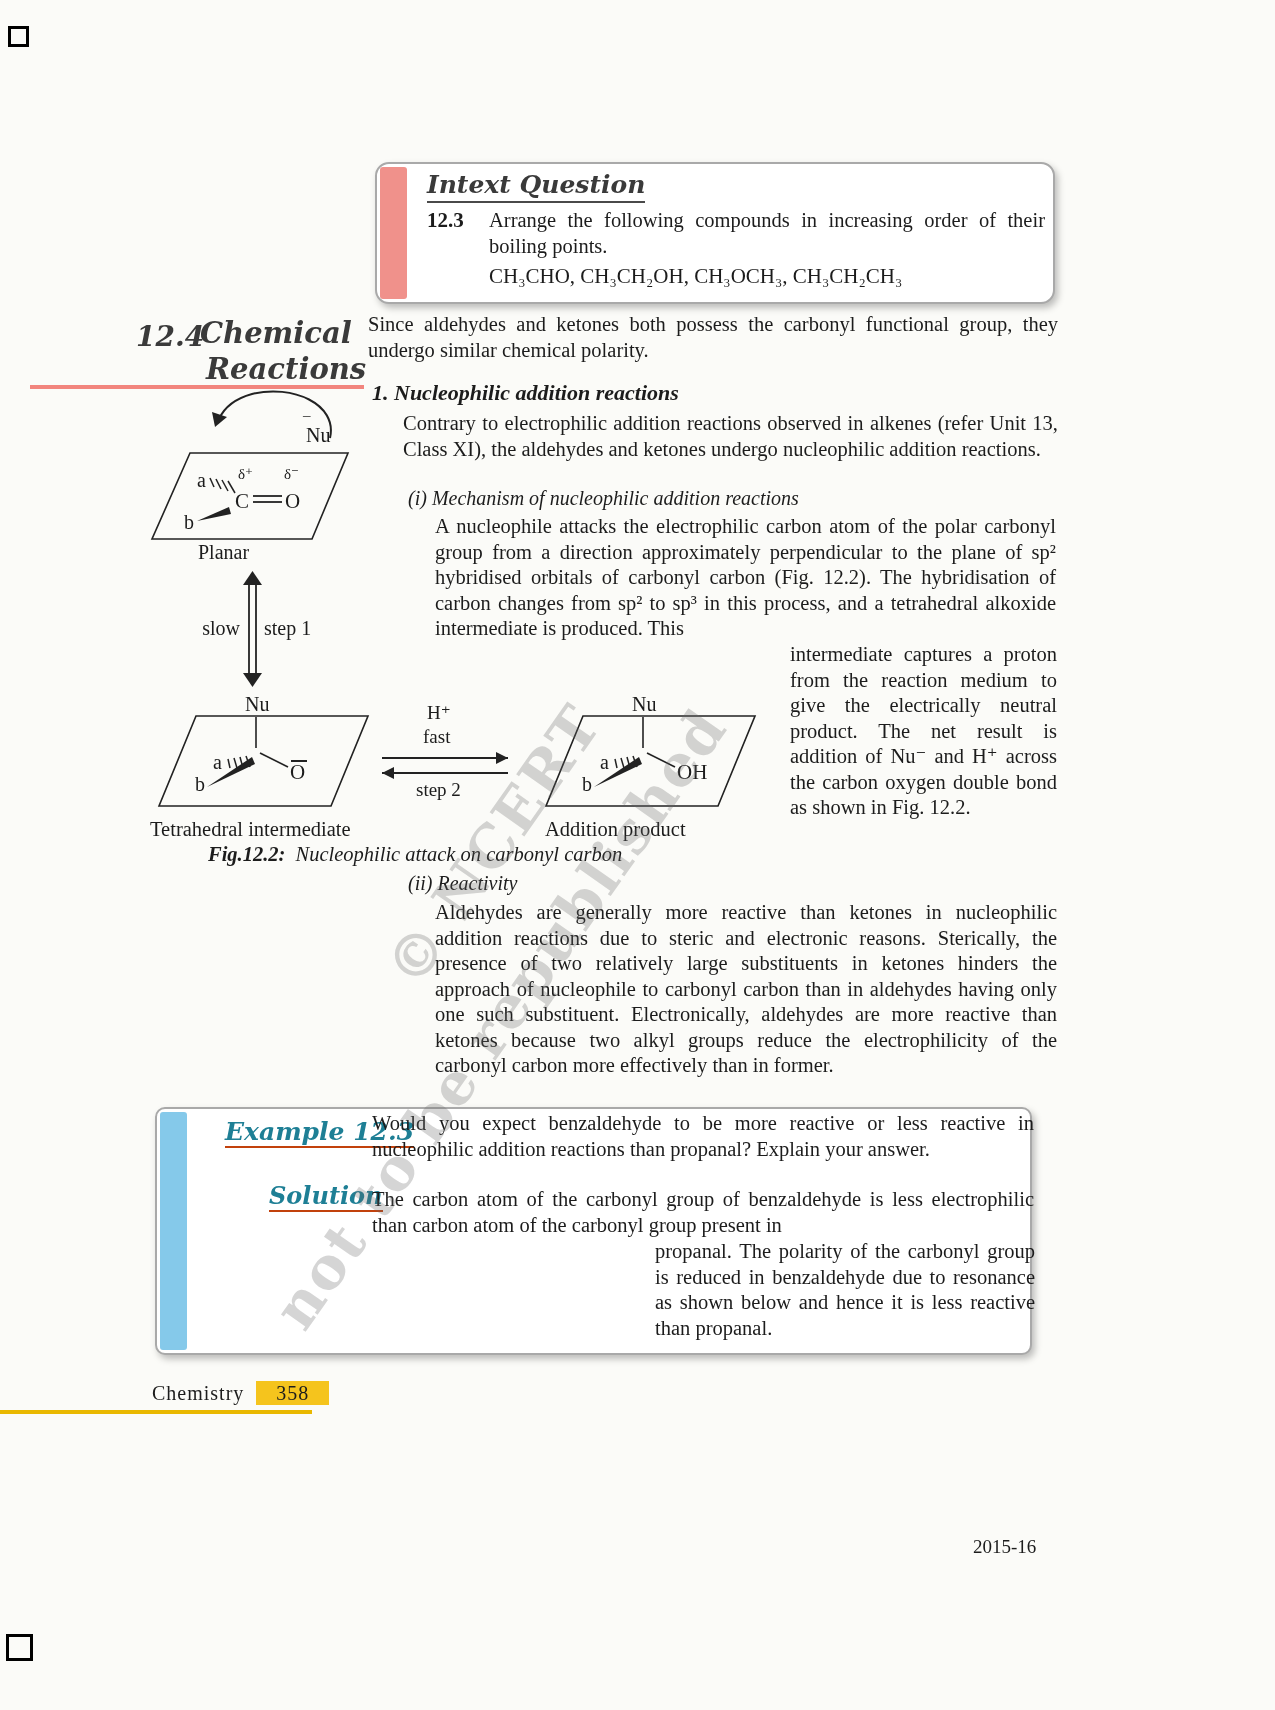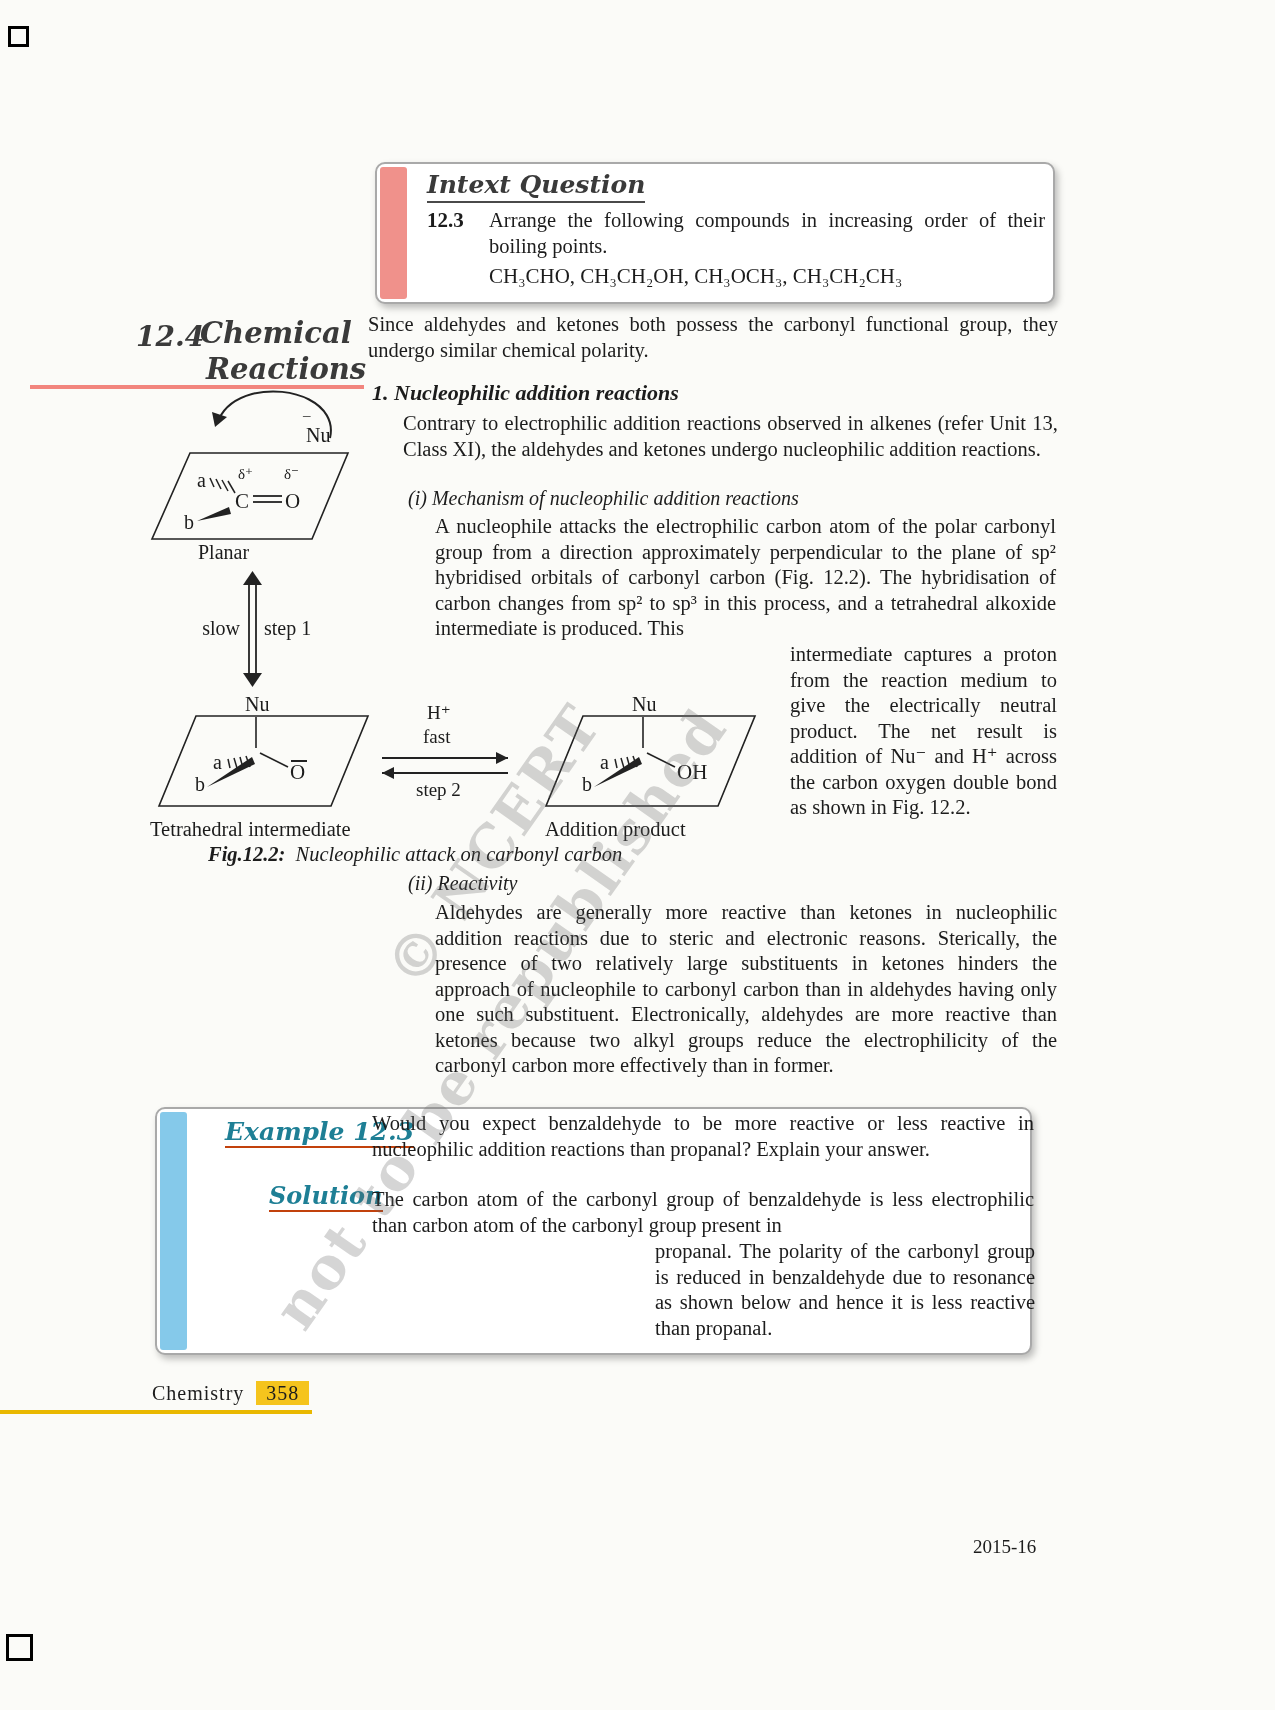--- a/index.html
+++ b/index.html
@@ -22,33 +22,33 @@
   .underline-teal { display:inline-block; border-bottom:2px solid #c2410c; padding-bottom:0; }
   .figlabel { font-size:20.5px; }
   .caption { font-size:20.5px; }
   .caption .cap-b { font-weight:bold; font-style:italic; }
   .caption .cap-i { font-style:italic; margin-left:10px; }
   .wm { position:absolute; color:rgba(105,105,105,0.28); font-family:"DejaVu Serif",serif;
         font-weight:bold; white-space:nowrap; transform:rotate(-55deg);
         transform-origin:left center; pointer-events:none; z-index:9; letter-spacing:2px; }
   .regsq { position:absolute; border:3px solid #000; background:transparent; }
   svg text { font-family:"Liberation Serif","DejaVu Serif",serif; fill:#1c1c1c; }
-  .pgnum { background:#f5c41d; padding:1px 10px; margin-left:12px; }
+  .pgnum { background:#f5c41d; padding:1px 20px; margin-left:12px; }
   .pink-rule { background:#f2857e; }
   .gold-rule { background:#e9b800; }
 </style>
 </head>
 <body>
 
 <div class="page">
 
   <div class="regsq" style="left:8px; top:26px; width:21px; height:21px;"></div>
   <div class="regsq" style="left:6px; top:1634px; width:27px; height:27px;"></div>
 
-  <div class="abs roundbox" style="left:375px; top:162px; width:680px; height:142px;">
+  <div class="abs roundbox" style="left:375px; top:162px; width:680px; height:142px;border-radius:14px;">
     <div class="bar" style="background:#f0918b;"></div>
     <div class="abs script underline-dark" style="left:50px; top:6px; font-size:25px; color:#3a3a3a;">Intext Question</div>
     <div class="abs" style="left:50px; top:44px; font-size:21px; font-weight:bold;">12.3</div>
     <div class="abs" style="left:112px; top:100px; font-size:21px;">CH₃CHO, CH₃CH₂OH, CH₃OCH₃, CH₃CH₂CH₃</div>
     <div class="abs para" style="left:112px; top:44px; width:556px;">Arrange the following compounds in increasing order of their boiling points.</div>
   </div>
 
   <div class="abs script" style="left:136px; top:320px; font-size:28px; color:#3a3a3a;">12.4</div>
   <div class="abs script" style="left:200px; top:316px; font-size:29px; color:#3a3a3a;">Chemical</div>
   <div class="abs script" style="left:206px; top:352px; font-size:29px; color:#3a3a3a;">Reactions</div>

